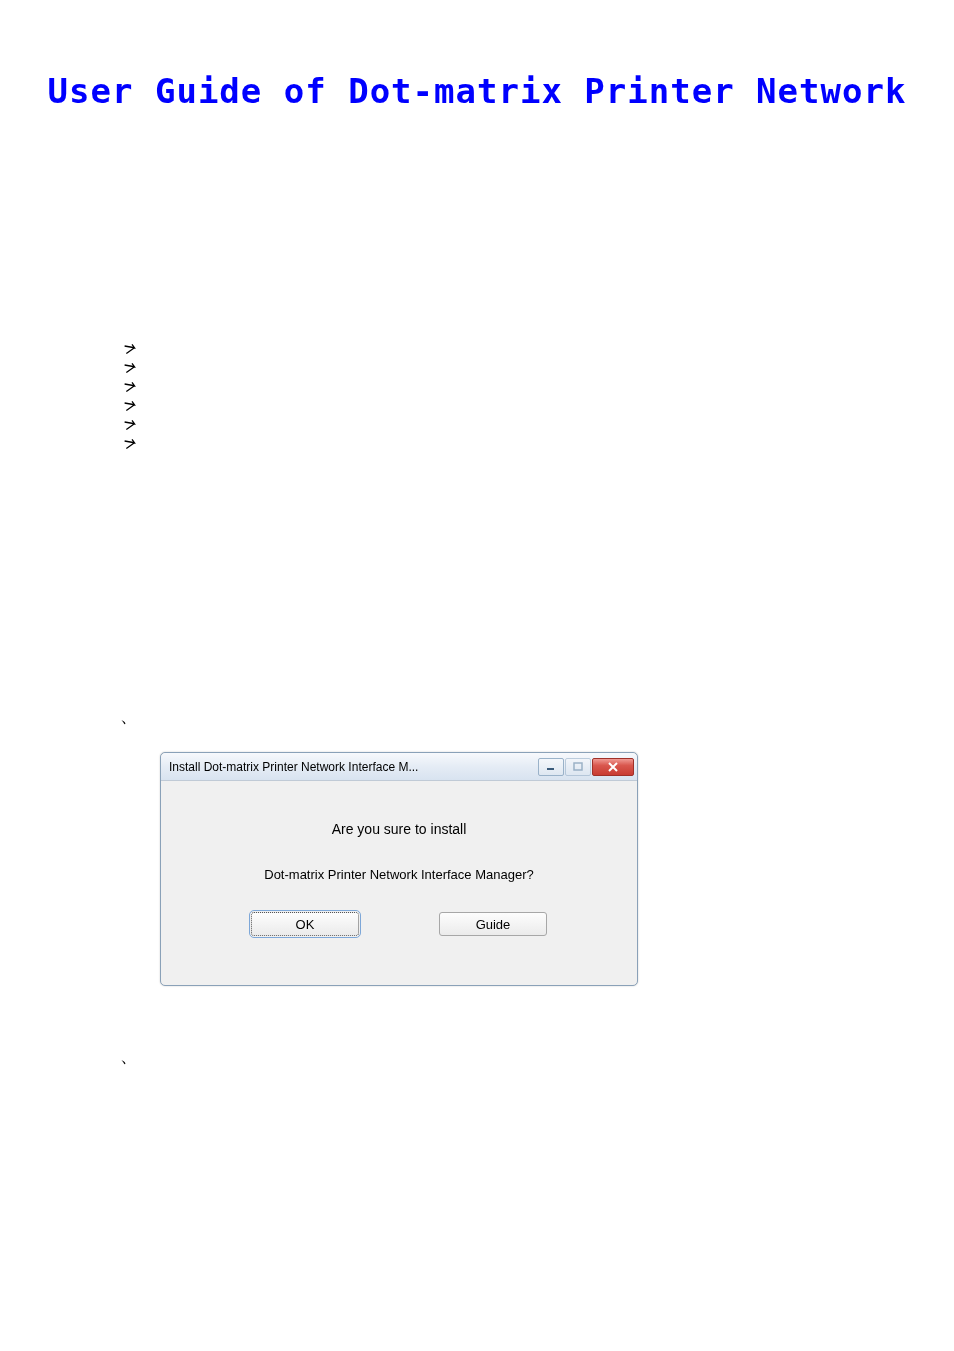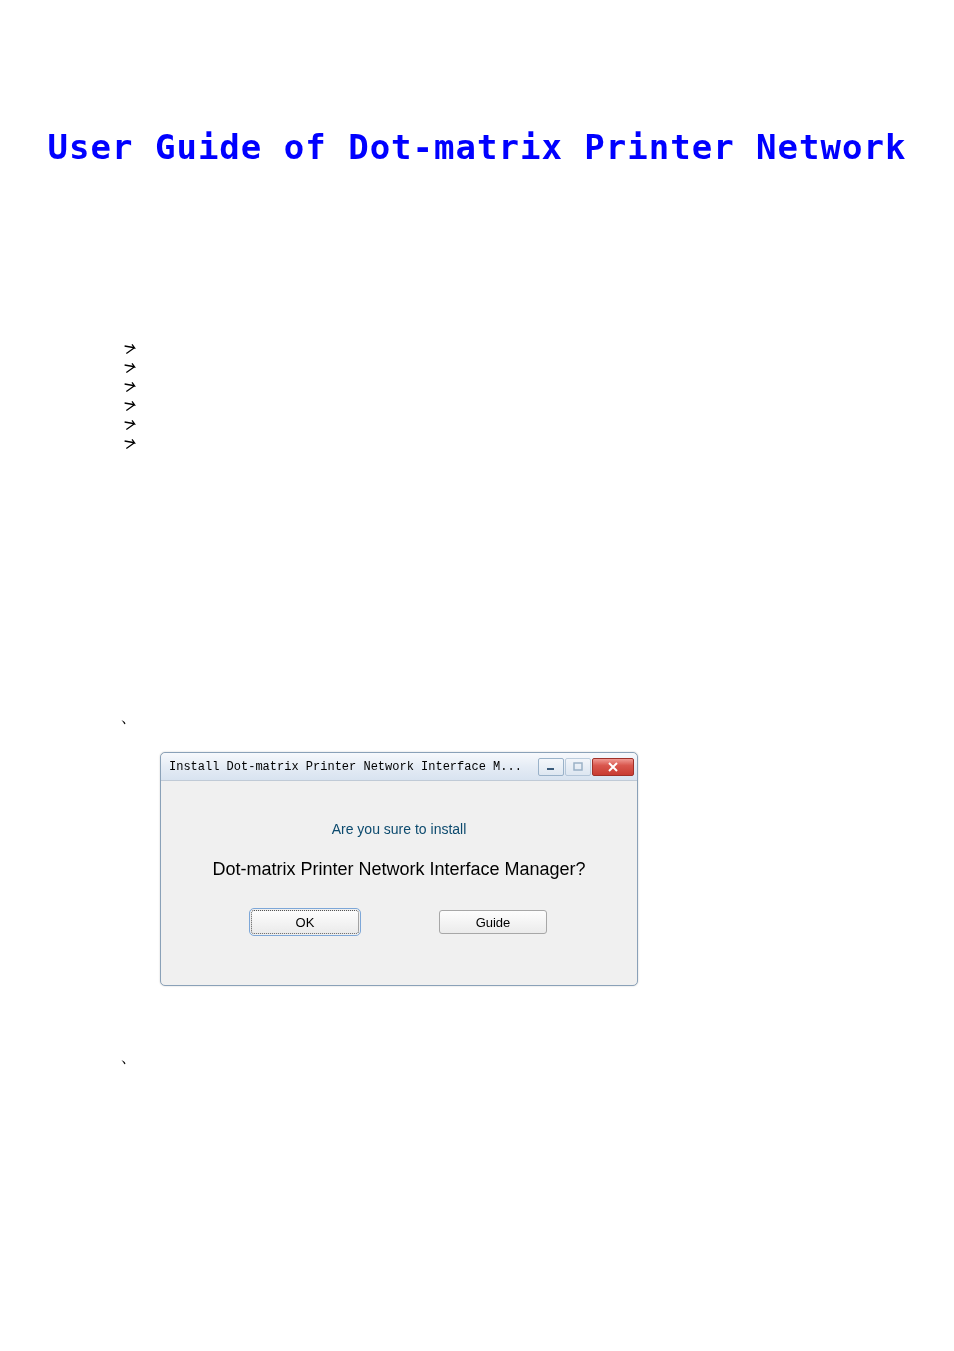--- a/index.html
+++ b/index.html
@@ -12,21 +12,21 @@
       height: 1351px;
       background: #ffffff;
       font-family: "SimSun", "NSimSun", serif;
       position: relative;
     }
     .page-title {
       color: #0000ff;
       font-size: 34px;
       font-family: "SimSun", "NSimSun", monospace;
       text-align: center;
-      padding-top: 120px;
+      padding-top: 64px;
       line-height: 1.6;
       letter-spacing: 1px;
     }
     .bullets {
       position: absolute;
       top: 342px;
       left: 122px;
       display: flex;
       flex-direction: column;
       gap: 3px;
@@ -68,21 +68,21 @@
     .titlebar {
       height: 28px;
       background: linear-gradient(to bottom, #f7f9fc 0%, #e5ecf5 50%, #d8e3f0 100%);
       border-bottom: 1px solid #c0cad6;
       border-radius: 5px 5px 0 0;
       display: flex;
       align-items: center;
       padding: 0 3px 0 8px;
     }
     .titlebar-text {
-      font-family: Liberation Mono, monospace;
+      font-family: Liberation Sans, sans-serif;
       font-size: 12px;
       color: #000;
       flex: 1;
       white-space: nowrap;
       overflow: hidden;
     }
     .window-controls {
       display: flex;
       gap: 0;
     }
@@ -109,25 +109,25 @@
       background: linear-gradient(to bottom, #f09a94, #d9574e 40%, #c83c32);
       border: 1px solid #a03028;
       border-radius: 2px;
     }
     .dialog-body {
       padding: 40px 20px 0 20px;
       text-align: center;
     }
     .dialog-line1 {
       font-size: 14px;
-      color: #0c4a6e;
-      margin-bottom: 22px;
+      color: #000000;
+      margin-bottom: 30px;
     }
     .dialog-line2 {
-      font-size: 18px;
+      font-size: 13px;
       color: #000;
       margin-bottom: 30px;
     }
     .dialog-footer {
       display: flex;
       justify-content: center;
       gap: 80px;
       padding: 0 40px;
     }
     .dlg-btn {

